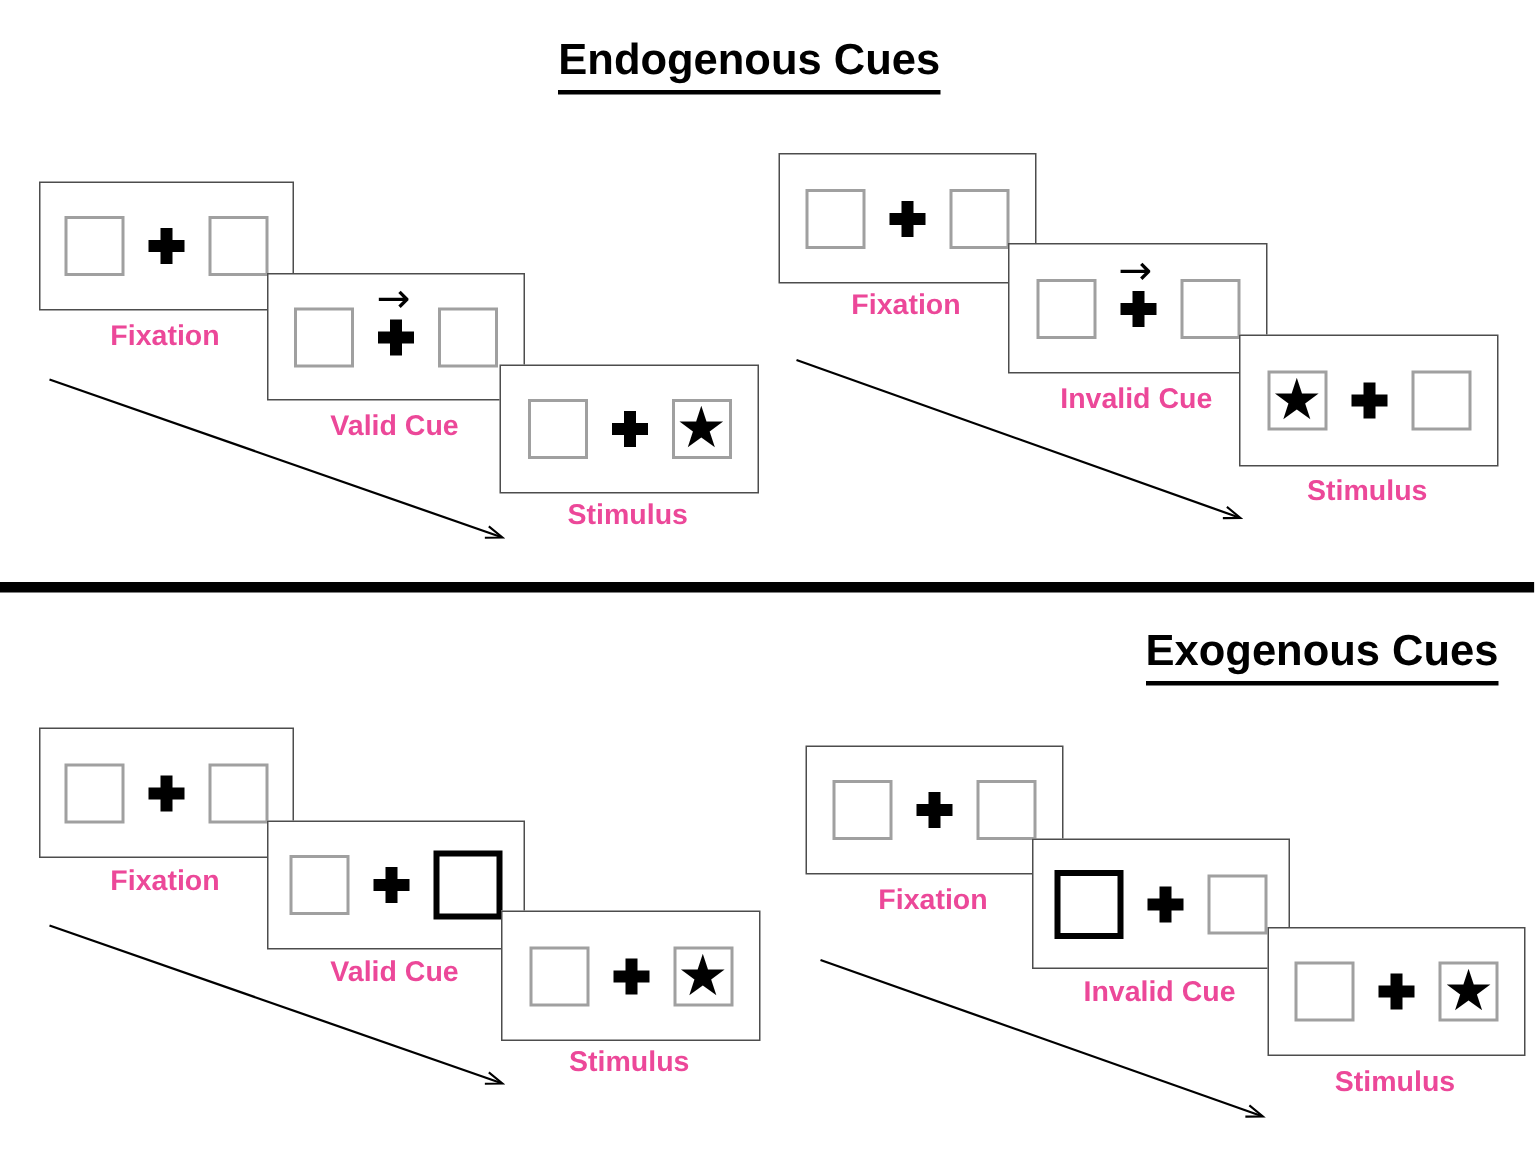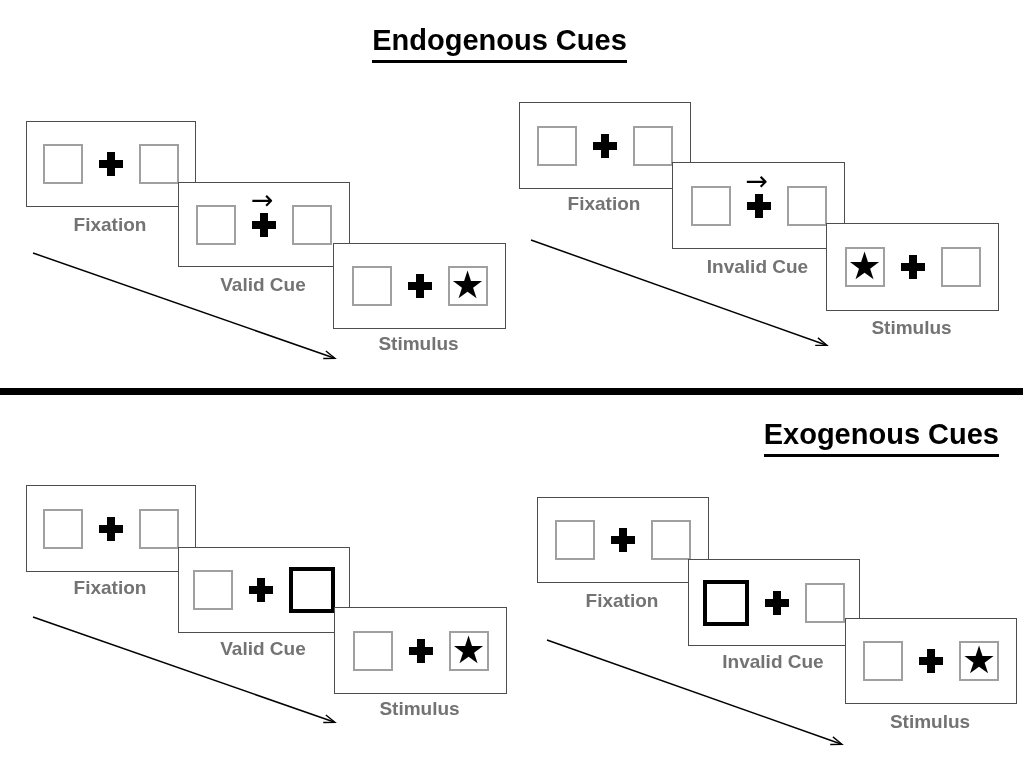--- a/index.html
+++ b/index.html
@@ -22,21 +22,21 @@
   .star{font-size:38px;line-height:36px;color:#000;
         font-family:"DejaVu Sans",sans-serif;margin-top:-2px;}
 
   .plus-wrap{position:relative;width:24px;height:24px;}
   .plus{position:absolute;left:0;top:0;width:24px;height:24px;}
   .plus::before{content:"";position:absolute;left:8px;top:0;width:8px;height:24px;background:#000;}
   .plus::after{content:"";position:absolute;left:0;top:8px;width:24px;height:8px;background:#000;}
   .cue-arrow{position:absolute;left:-1px;top:-27px;font-size:27px;line-height:1;
              font-weight:normal;color:#000;font-family:"DejaVu Sans",sans-serif;}
 
-  .plabel{position:absolute;font-size:19px;font-weight:bold;color:#737373;text-align:center;}
+  .plabel{position:absolute;font-size:19px;font-weight:bold;color:#ec4899;text-align:center;}
 
   .arrows{position:absolute;left:0;top:0;width:1023px;height:767px;pointer-events:none;}
 
   
   .gA-p1{left:26px;top:121px;width:168px;height:84px;}
   .gA-l1{left:26px;top:214px;width:168px;}
   .gA-p2{left:178px;top:182px;width:170px;height:83px;}
   .gA-l2{left:178px;top:274px;width:170px;}
   .gA-p3{left:333px;top:243px;width:171px;height:84px;}
   .gA-l3{left:333px;top:333px;width:171px;}

